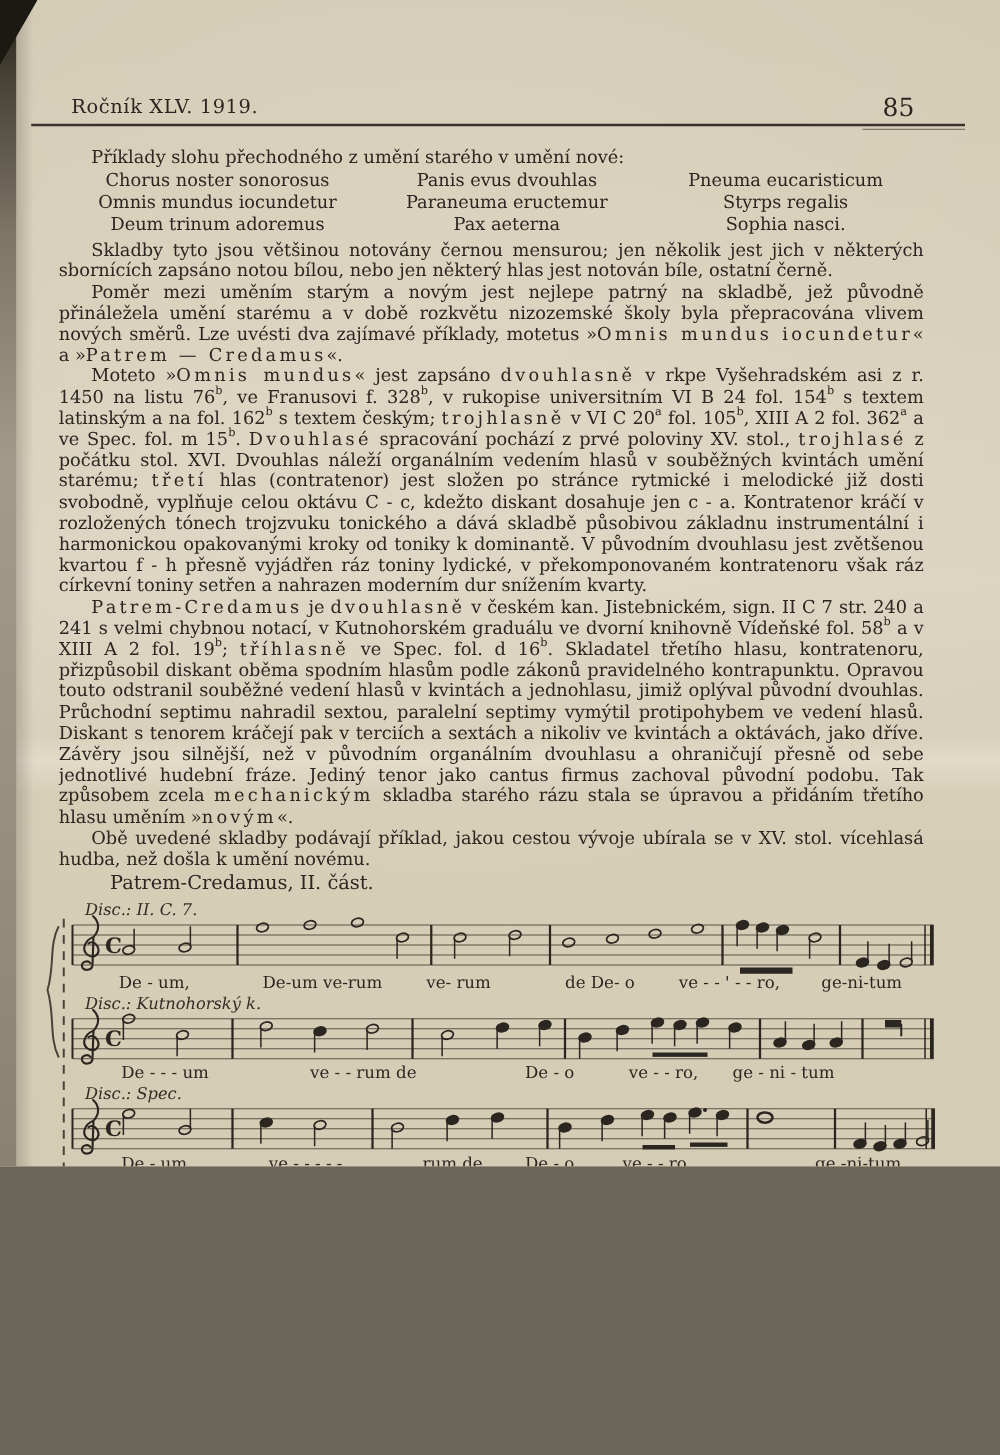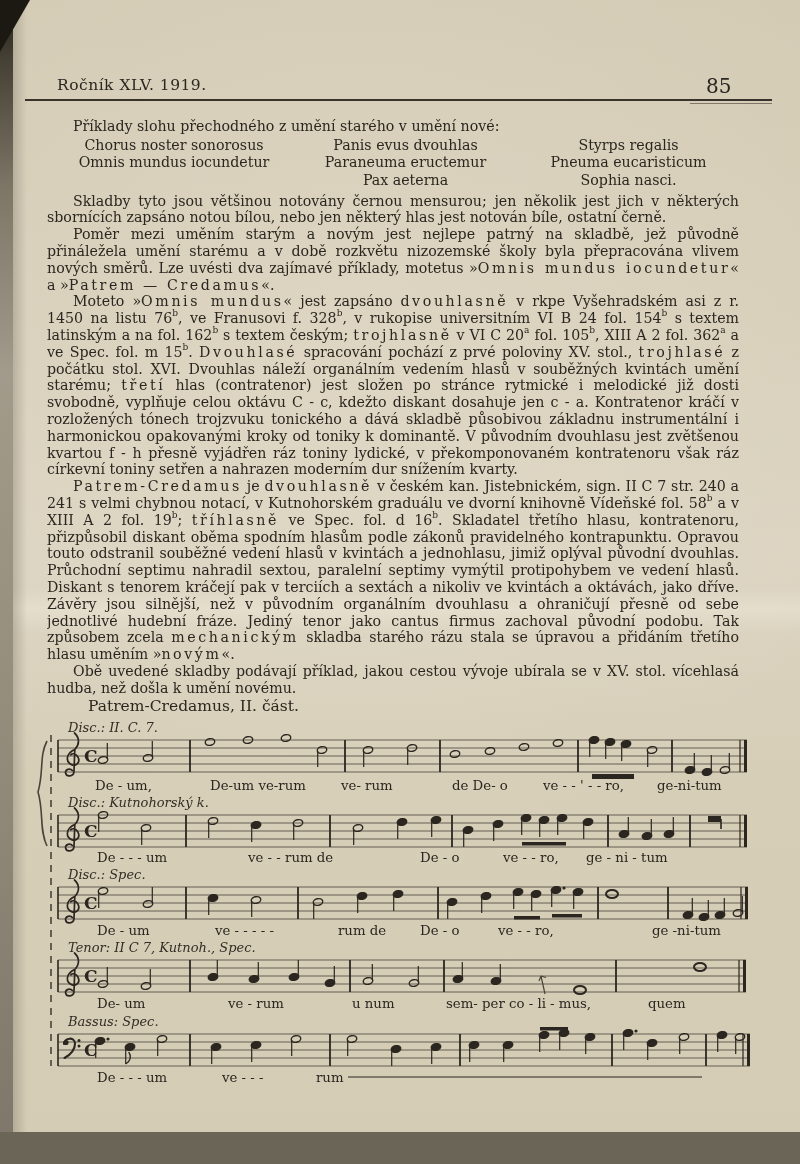--- a/index.html
+++ b/index.html
@@ -1,18 +1,18 @@
 <!DOCTYPE html>
 <html><head>
 <meta charset="utf-8">
 <style>
   html,body{margin:0;padding:0;}
   body{width:800px;height:1164px;overflow:hidden;background:#6b6557;}
   .page{
-    position:relative;width:800px;height:1132px;overflow:hidden;
+    position:relative;width:800px;height:933px;overflow:hidden;
     background-color:#d8cfba;
     background-image:
       radial-gradient(120% 80% at 45% 30%, rgba(255,252,240,.14), rgba(255,252,240,0) 60%),
       linear-gradient(180deg,#d4cbb5 0,#d8cfba 28%,#dcd4c1 50%,#d7ceb8 68%,#d5ccb5 100%);
     font-family:"DejaVu Serif","Liberation Serif",serif;
     color:#2b2620;
   }
   .light-band{position:absolute;left:0;top:588px;width:800px;height:46px;
     background:linear-gradient(180deg,rgba(238,233,218,0) 0,rgba(238,233,218,.45) 45%,rgba(238,233,218,0) 100%);}
   .edge-left{position:absolute;left:0;top:0;width:13px;height:1164px;
@@ -54,29 +54,30 @@
   <div class="header-rule2"></div>
 
   <div class="text-block">
     <div id="p-intro">
         <p class="para"><span>Příklady slohu přechodného z umění starého v umění nové:</span></p>
       </div>
     <div class="examples" id="examples">
         <div>
           <div class="line">Chorus noster sonorosus</div>
           <div class="line">Omnis mundus iocundetur</div>
+          <div class="line">Deum trinum adoremus</div>
         </div>
         <div>
           <div class="line">Panis evus dvouhlas</div>
           <div class="line">Paraneuma eructemur</div>
           <div class="line">Pax aeterna</div>
         </div>
         <div>
+          <div class="line">Pneuma eucaristicum</div>
           <div class="line">Styrps regalis</div>
-          <div class="line">Pneuma eucaristicum</div>
           <div class="line">Sophia nasci.</div>
         </div>
       </div>
     <div id="p-rest">
         <p class="para"><span>Skladby tyto jsou většinou notovány černou mensurou; jen několik jest jich v některých sbornících zapsáno notou bílou, nebo jen některý hlas jest notován bíle, ostatní černě.</span></p>
         <p class="para"><span>Poměr mezi uměním starým a novým jest nejlepe patrný na skladbě, jež původně přináležela umění starému a v době rozkvětu nizozemské školy byla přepracována vlivem nových směrů. Lze uvésti dva zajímavé příklady, motetus »</span><span class="gesperrt">Omnis mundus iocundetur</span><span>« a »</span><span class="gesperrt">Patrem — Credamus</span><span>«.</span></p>
         <p class="para"><span>Moteto »</span><span class="gesperrt">Omnis mundus</span><span>« jest zapsáno </span><span class="gesperrt">dvouhlasně</span><span> v rkpe Vyšehradském asi z r. 1450 na listu 76</span><sup>b</sup><span>, ve Franusovi f. 328</span><sup>b</sup><span>, v rukopise universitním VI B 24 fol. 154</span><sup>b</sup><span> s textem latinským a na fol. 162</span><sup>b</sup><span> s textem českým; </span><span class="gesperrt">trojhlasně</span><span> v VI C 20</span><sup>a</sup><span> fol. 105</span><sup>b</sup><span>, XIII A 2 fol. 362</span><sup>a</sup><span> a ve Spec. fol. m 15</span><sup>b</sup><span>. </span><span class="gesperrt">Dvouhlasé</span><span> spracování pochází z prvé poloviny XV. stol., </span><span class="gesperrt">trojhlasé</span><span> z počátku stol. XVI. Dvouhlas náleží organálním vedením hlasů v souběžných kvintách umění starému; </span><span class="gesperrt">třetí</span><span> hlas (contratenor) jest složen po stránce rytmické i melodické již dosti svobodně, vyplňuje celou oktávu C - c, kdežto diskant dosahuje jen c - a. Kontratenor kráčí v rozložených tónech trojzvuku tonického a dává skladbě působivou základnu instrumentální i harmonickou opakovanými kroky od toniky k dominantě. V původním dvouhlasu jest zvětšenou kvartou f - h přesně vyjádřen ráz toniny lydické, v překomponovaném kontratenoru však ráz církevní toniny setřen a nahrazen moderním dur snížením kvarty.</span></p>
         <p class="para"><span class="gesperrt">Patrem-Credamus</span><span> je </span><span class="gesperrt">dvouhlasně</span><span> v českém kan. Jistebnickém, sign. II C 7 str. 240 a 241 s velmi chybnou notací, v Kutnohorském graduálu ve dvorní knihovně Vídeňské fol. 58</span><sup>b</sup><span> a v XIII A 2 fol. 19</span><sup>b</sup><span>; </span><span class="gesperrt">tříhlasně</span><span> ve Spec. fol. d 16</span><sup>b</sup><span>. Skladatel třetího hlasu, kontratenoru, přizpůsobil diskant oběma spodním hlasům podle zákonů pravidelného kontrapunktu. Opravou touto odstranil souběžné vedení hlasů v kvintách a jednohlasu, jimiž oplýval původní dvouhlas. Průchodní septimu nahradil sextou, paralelní septimy vymýtil protipohybem ve vedení hlasů. Diskant s tenorem kráčejí pak v terciích a sextách a nikoliv ve kvintách a oktávách, jako dříve. Závěry jsou silnější, než v původním organálním dvouhlasu a ohraničují přesně od sebe jednotlivé hudební fráze. Jediný tenor jako cantus firmus zachoval původní podobu. Tak způsobem zcela </span><span class="gesperrt">mechanickým</span><span> skladba starého rázu stala se úpravou a přidáním třetího hlasu uměním »</span><span class="gesperrt">novým</span><span>«.</span></p>
         <p class="para"><span>Obě uvedené skladby podávají příklad, jakou cestou vývoje ubírala se v XV. stol. vícehlasá hudba, než došla k umění novému.</span></p>
       </div>

